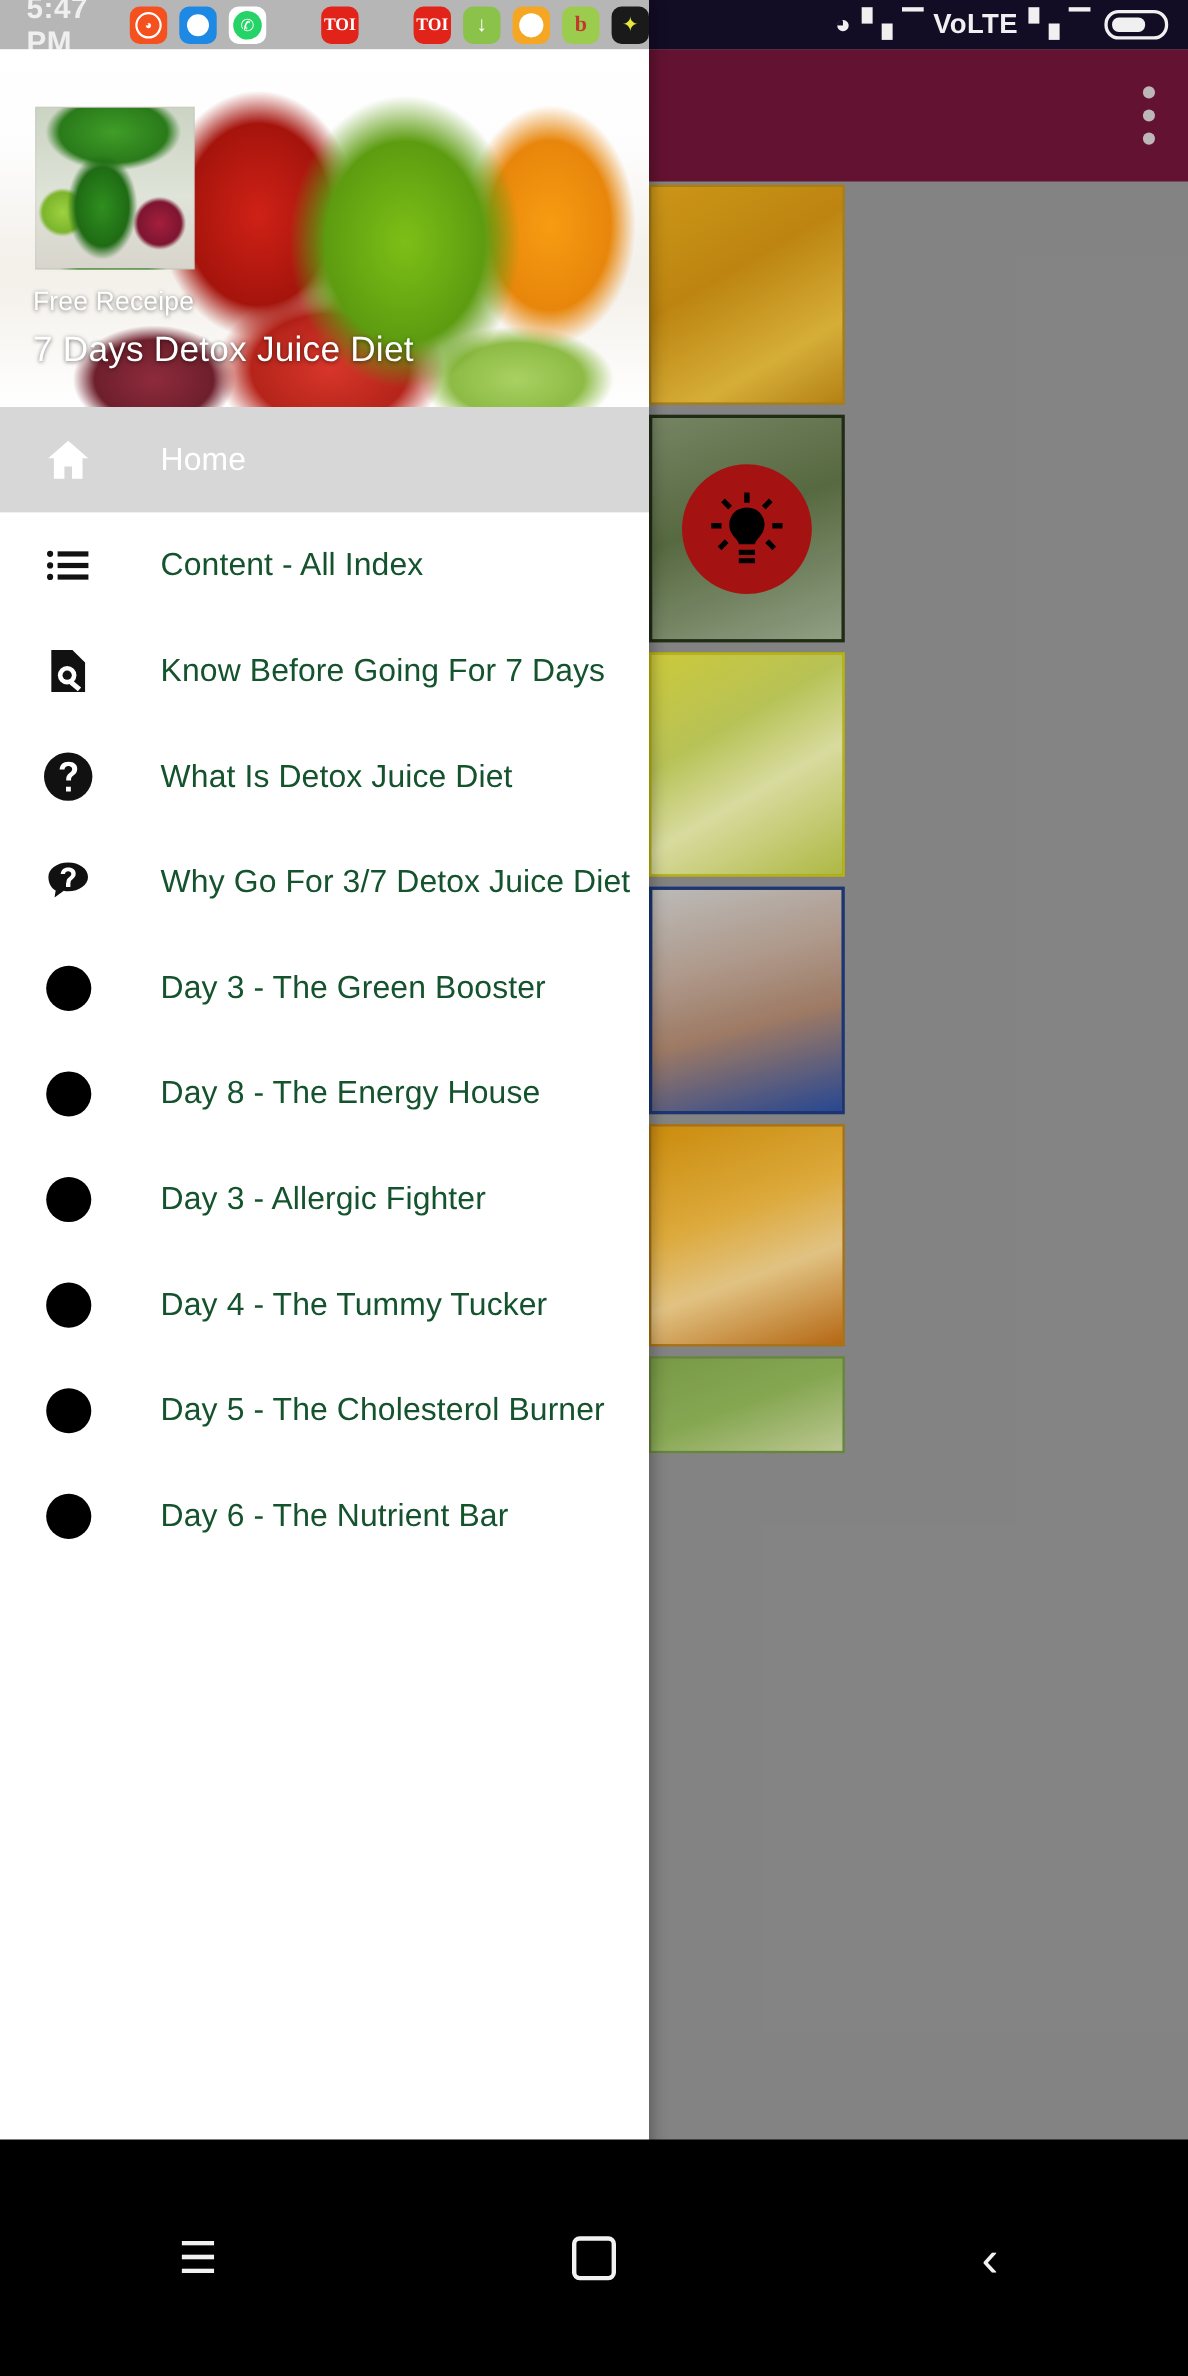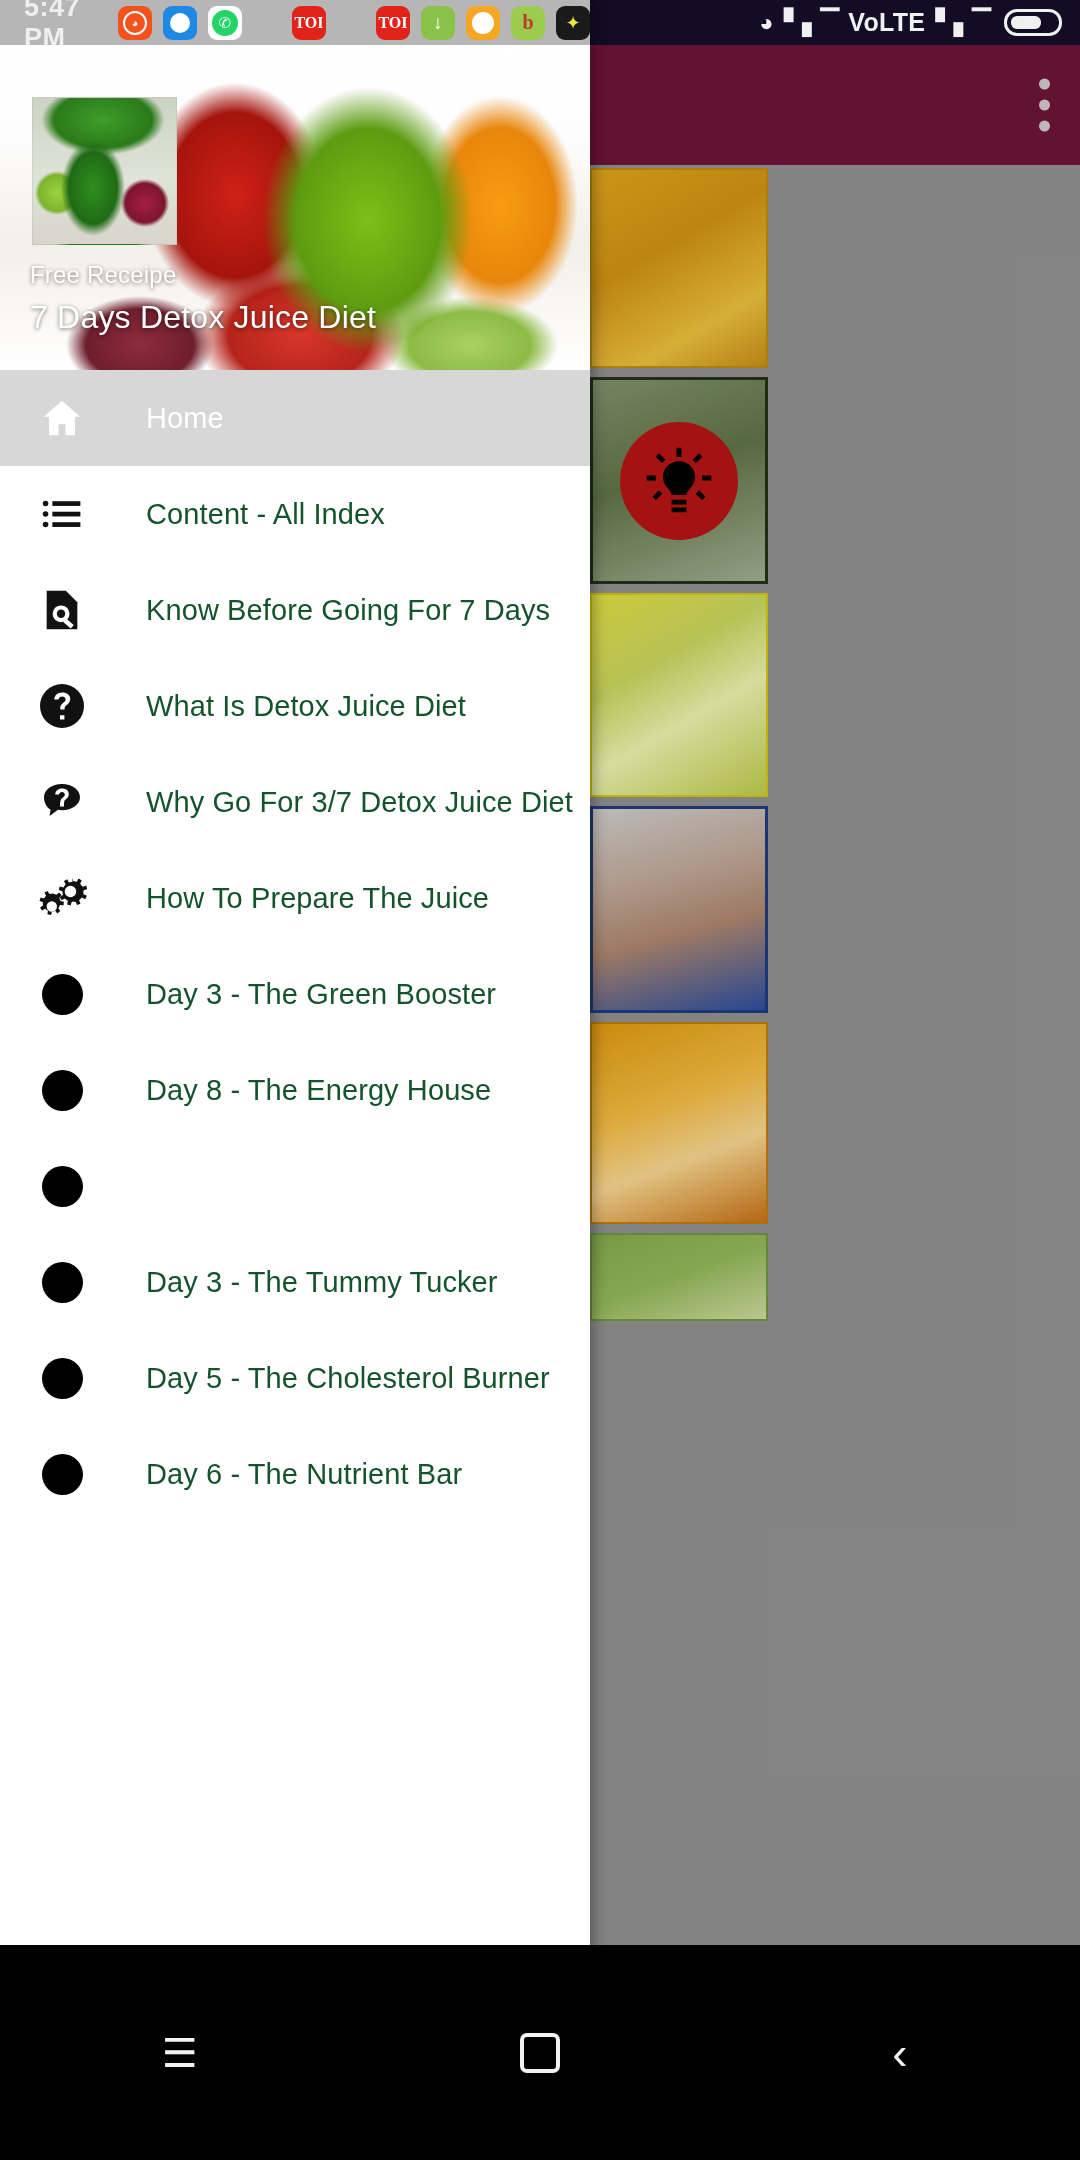--- a/index.html
+++ b/index.html
@@ -282,55 +282,47 @@
     <div class="nav-row">
       <span class="nav-ic">
         <svg width="48" height="48" viewBox="0 0 24 24" fill="currentColor">
             <path d="M12 3c5 0 9 2.9 9 6.6 0 3.6-4 6.5-9 6.5-.7 0-1.4 0-2-.2L5.8 19l.5-3.2C4.2 14.6 3 12.2 3 9.6 3 5.9 7 3 12 3z"></path>
             <path d="M11 12.2h2v2h-2zM12 5.3c-2 0-3.3 1.2-3.4 3h1.9c.1-.8.7-1.3 1.5-1.3.8 0 1.4.5 1.4 1.2 0 .6-.2.9-1 1.5-.8.6-1.2 1.2-1.2 2.3v.3h1.9v-.3c0-.6.2-.9 1-1.5.9-.7 1.3-1.4 1.3-2.5 0-1.6-1.3-2.7-3.4-2.7z" fill="#fff"></path>
           </svg>
       </span>
       <span class="nav-label">Why Go For 3/7 Detox Juice Diet</span>
     </div>
 
-    <div class="nav-row">
-      <span class="nav-ic">
-        <svg width="50" height="50" viewBox="0 0 26 26" fill="currentColor">
-          <path d="M18.2 2.2l.6 1.9 1.9.5.9-1.7 1.7 1-.9 1.7 1.3 1.5 1.9-.6.5 1.9-1.9.6-.1 2 1.8.8-.8 1.8-1.8-.8-1.4 1.4.7 1.8-1.8.7-.7-1.8-2 .1-.6 1.9-1.9-.5.5-1.9-1.6-1.2-1.7.9-1-1.7 1.7-1-.3-2-1.9-.6.5-1.9 1.9.5 1.2-1.6-.9-1.7 1.7-1 .9 1.7 1.9-.4zm-.8 4.4a3 3 0 100 6 3 3 0 000-6z"></path>
-          <path d="M8.4 10.6l1.7.7 1.4-1.1 1.3 1.4-1.2 1.3.6 1.7 1.8.3-.2 1.9-1.8-.1-.9 1.6 1 1.5-1.5 1.2-1.1-1.4-1.7.4-.5 1.8-1.9-.4.3-1.8-1.5-1-1.6.9-1-1.6 1.5-1-.1-1.8-1.7-.6.6-1.8 1.7.5 1.1-1.4-.8-1.6 1.7-.9.8 1.6 1.8-.2zm-.7 4.1a2.7 2.7 0 100 5.4 2.7 2.7 0 000-5.4z"></path>
-        </svg>
-      </span>
-      <span class="nav-label">How To Prepare The Juice</span>
-    </div>
 
     <div class="nav-row">
       <span class="nav-ic">
           <span class="dot-ic"></span>
         </span>
       <span class="nav-label">Day 3 - The Green Booster</span>
     </div>
 
     <div class="nav-row">
       <span class="nav-ic">
           <span class="dot-ic"></span>
         </span>
       <span class="nav-label">Day 8 - The Energy House</span>
     </div>
 
     <div class="nav-row">
       <span class="nav-ic">
           <span class="dot-ic"></span>
         </span>
-    </div>
-
-    <div class="nav-row">
-      <span class="nav-ic">
-          <span class="dot-ic"></span>
-        </span>
-      <span class="nav-label">Day 3 - The Tummy Tucker</span>
+      <span class="nav-label">Day 3 - Allergic  Fighter</span>
+    </div>
+
+    <div class="nav-row">
+      <span class="nav-ic">
+          <span class="dot-ic"></span>
+        </span>
+      <span class="nav-label">Day 4 - The Tummy Tucker</span>
     </div>
 
     <div class="nav-row">
       <span class="nav-ic">
           <span class="dot-ic"></span>
         </span>
       <span class="nav-label">Day 5 - The Cholesterol Burner</span>
     </div>
 
     <div class="nav-row">

